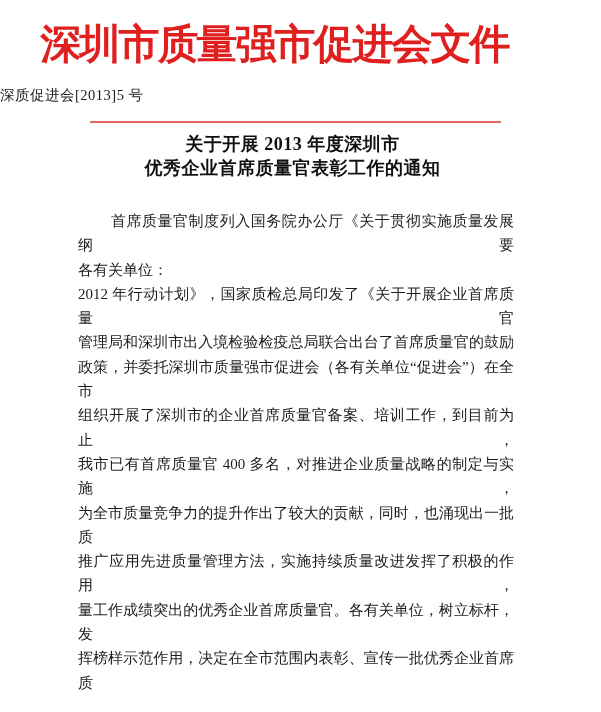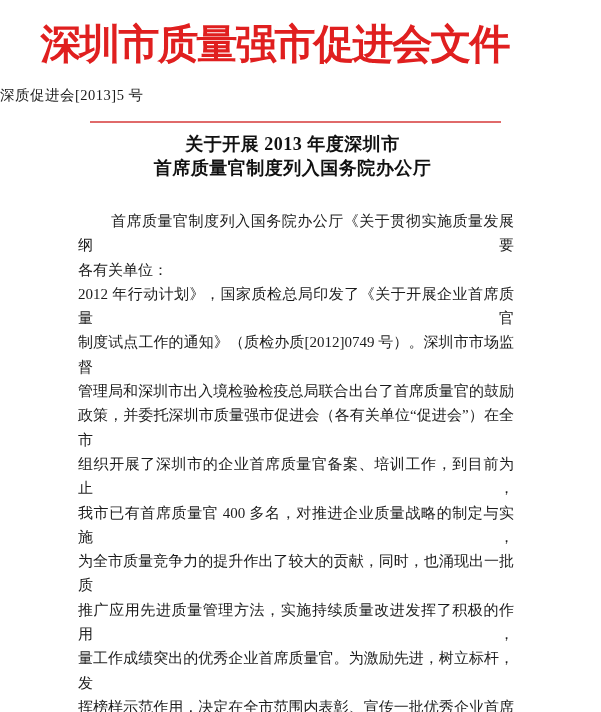--- a/index.html
+++ b/index.html
@@ -77,30 +77,29 @@
 
 <div class="page">
   <div class="org-title">深圳市质量强市促进会文件</div>
 
   <div class="doc-number">深质促进会[2013]5 号</div>
 
   <div class="red-line"></div>
 
   <div class="doc-title">
     <div>关于开展 2013 年度深圳市</div>
-    <div>首席质量官制度列入国务院办公厅</div>
+    <div>优秀企业首席质量官表彰工作的通知</div>
   </div>
 
   <div class="body-block">
       <div class="line indent fill">首席质量官制度列入国务院办公厅《关于贯彻实施质量发展纲要</div>
       <div class="line">各有关单位：</div>
       <div class="line fill">2012 年行动计划》，国家质检总局印发了《关于开展企业首席质量官</div>
-      <div class="line fill">制度试点工作的通知》（质检办质[2012]0749 号）。深圳市市场监督</div>
       <div class="line fill">管理局和深圳市出入境检验检疫总局联合出台了首席质量官的鼓励</div>
       <div class="line fill">政策，并委托深圳市质量强市促进会（各有关单位“促进会”）在全市</div>
       <div class="line fill">组织开展了深圳市的企业首席质量官备案、培训工作，到目前为止，</div>
       <div class="line fill">我市已有首席质量官 400 多名，对推进企业质量战略的制定与实施，</div>
       <div class="line fill">为全市质量竞争力的提升作出了较大的贡献，同时，也涌现出一批质</div>
       <div class="line fill">推广应用先进质量管理方法，实施持续质量改进发挥了积极的作用，</div>
-      <div class="line fill">量工作成绩突出的优秀企业首席质量官。为激励先进，树立标杆，发</div>
+      <div class="line fill">量工作成绩突出的优秀企业首席质量官。各有关单位，树立标杆，发</div>
       <div class="line fill">挥榜样示范作用，决定在全市范围内表彰、宣传一批优秀企业首席质</div>
     </div>
 </div>
 
 </body></html>

